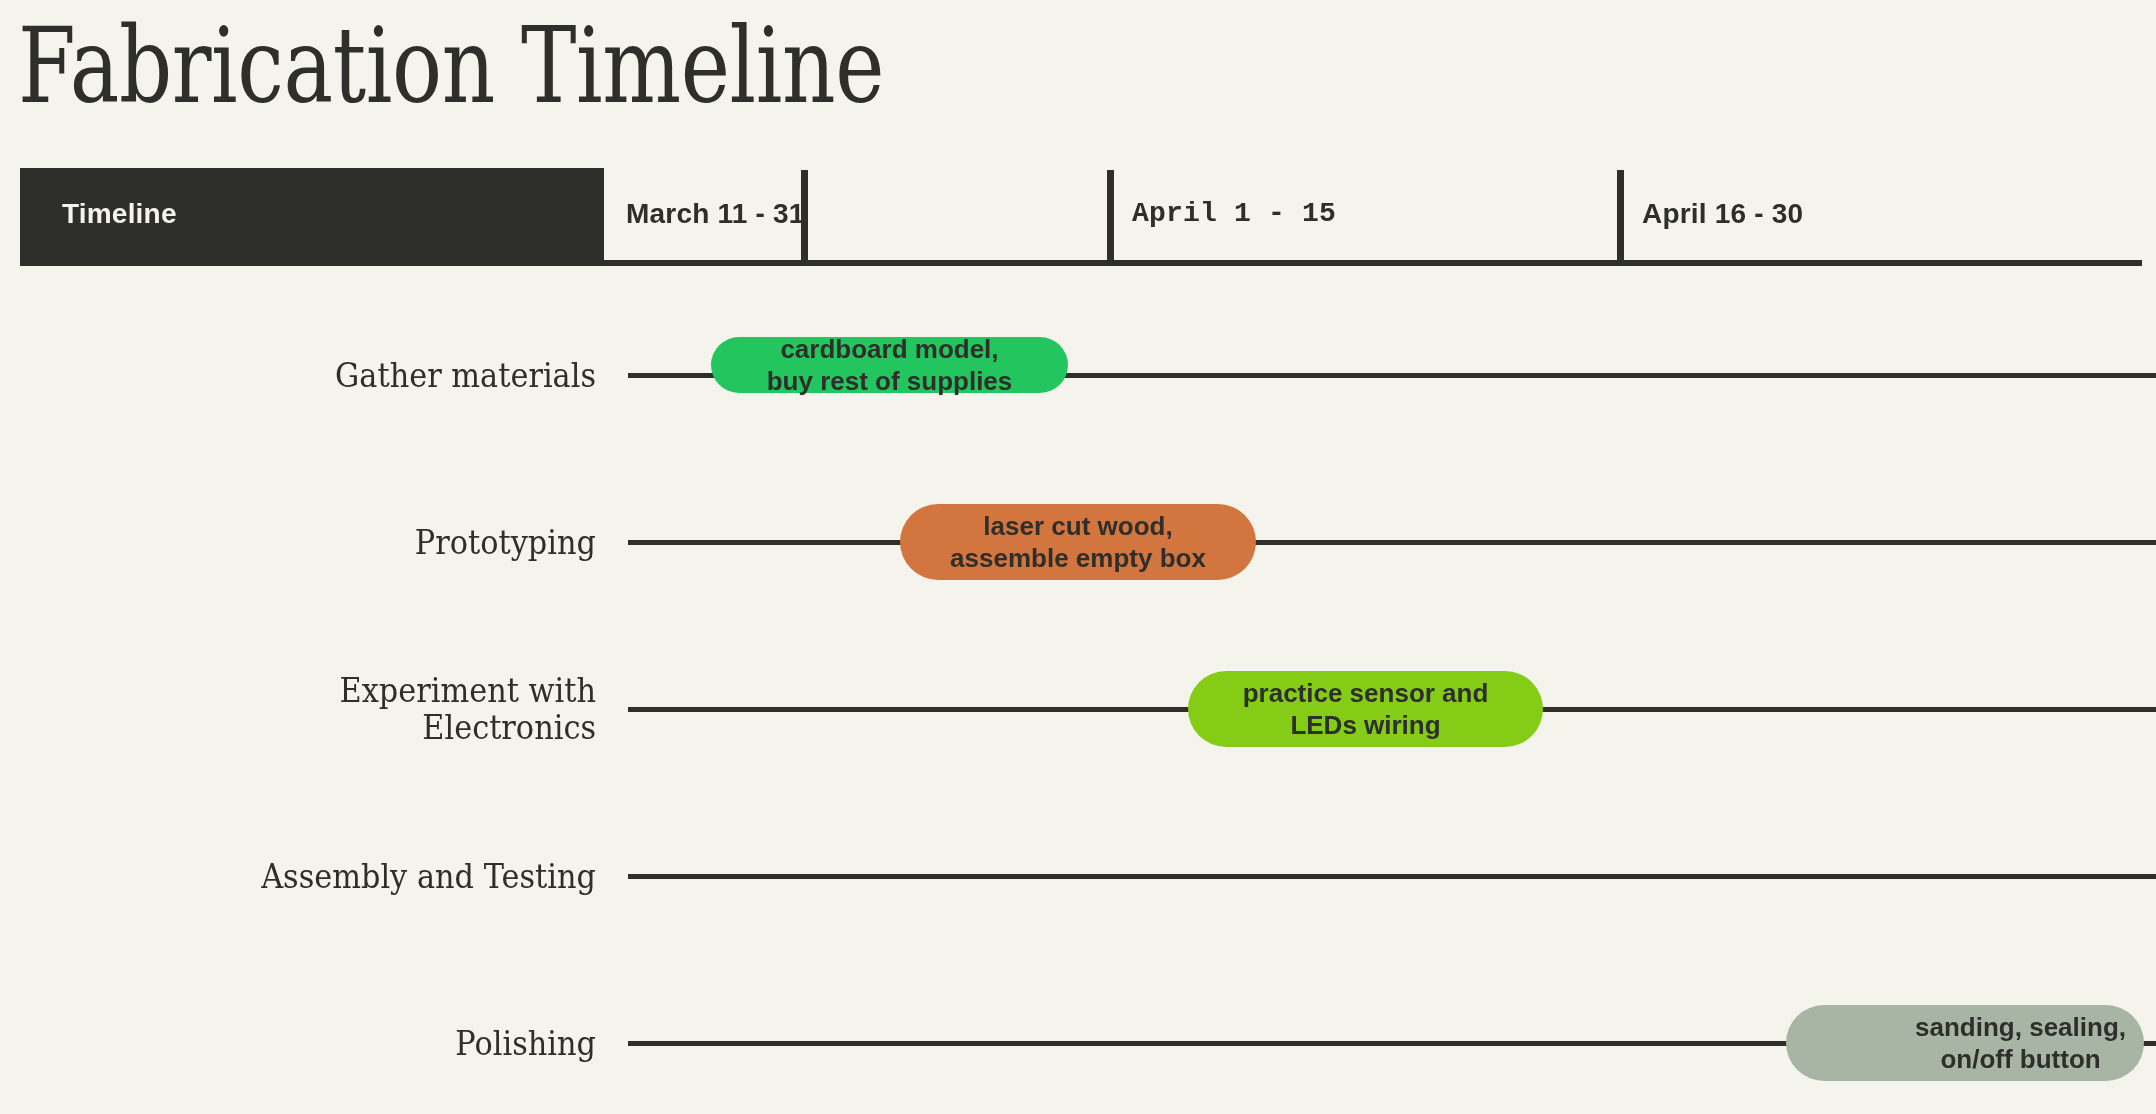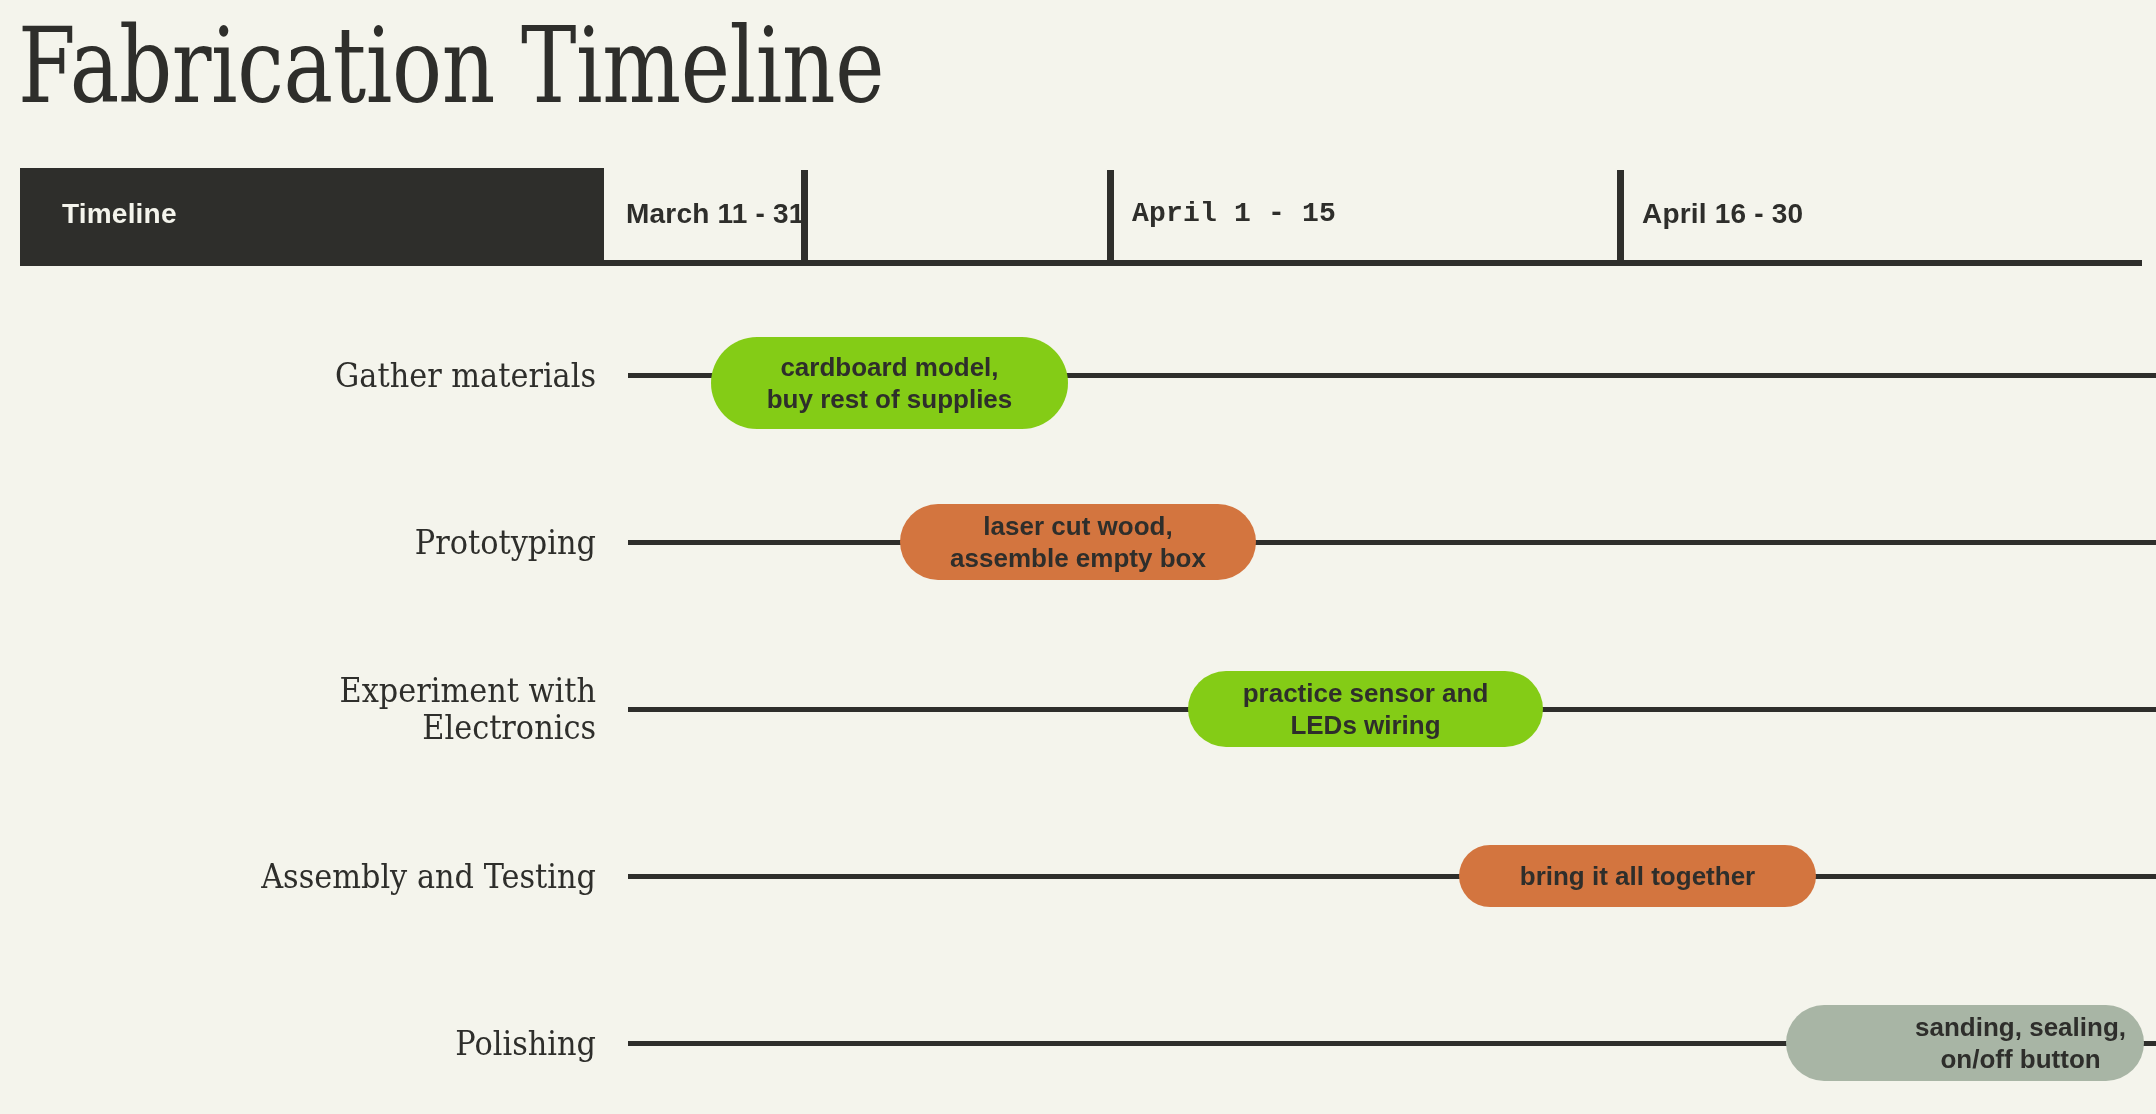--- a/index.html
+++ b/index.html
@@ -122,21 +122,21 @@
 
   <div id="header-rule"></div>
 </div>
 
 <div id="rows-container">
     <div class="row" style="top: 300px;">
       <div class="row-label" style="top: 56.5px;">
         <div>Gather materials</div>
       </div>
       <div class="row-line" style="left: 612px; width: 1530px; top: 73px;"></div>
-      <div class="pill" style="left: 695px; width: 357px; background: #84cc16; height: 92px; top: 37px;">
+      <div class="pill" style="left: 695px; width: 357px; background: #22c55e; height: 56px; top: 37px;">
         <div>
           <div>cardboard model,</div>
           <div>buy rest of supplies</div>
         </div>
       </div>
     </div>
     <div class="row" style="top: 467px;">
       <div class="row-label" style="top: 56.5px;">
         <div>Prototyping</div>
       </div>
@@ -159,23 +159,20 @@
           <div>practice sensor and</div>
           <div>LEDs wiring</div>
         </div>
       </div>
     </div>
     <div class="row" style="top: 801px;">
       <div class="row-label" style="top: 56.5px;">
         <div>Assembly and Testing</div>
       </div>
       <div class="row-line" style="left: 612px; width: 1530px; top: 73px;"></div>
-      <div class="pill" style="left: 1443px; width: 357px; background: rgb(211, 117, 63); height: 62px; top: 44px;">
-        <div>bring it all together</div>
-      </div>
     </div>
     <div class="row" style="top: 968px;">
       <div class="row-label" style="top: 56.5px;">
         <div>Polishing</div>
       </div>
       <div class="row-line" style="left: 612px; width: 1530px; top: 73px;"></div>
       <div class="pill" style="left: 1770px; width: 358px; background: rgb(168, 181, 165); height: 76px; top: 37px; justify-content: flex-end;">
         <div>
           <div>sanding, sealing,</div>
           <div>on/off button</div>

